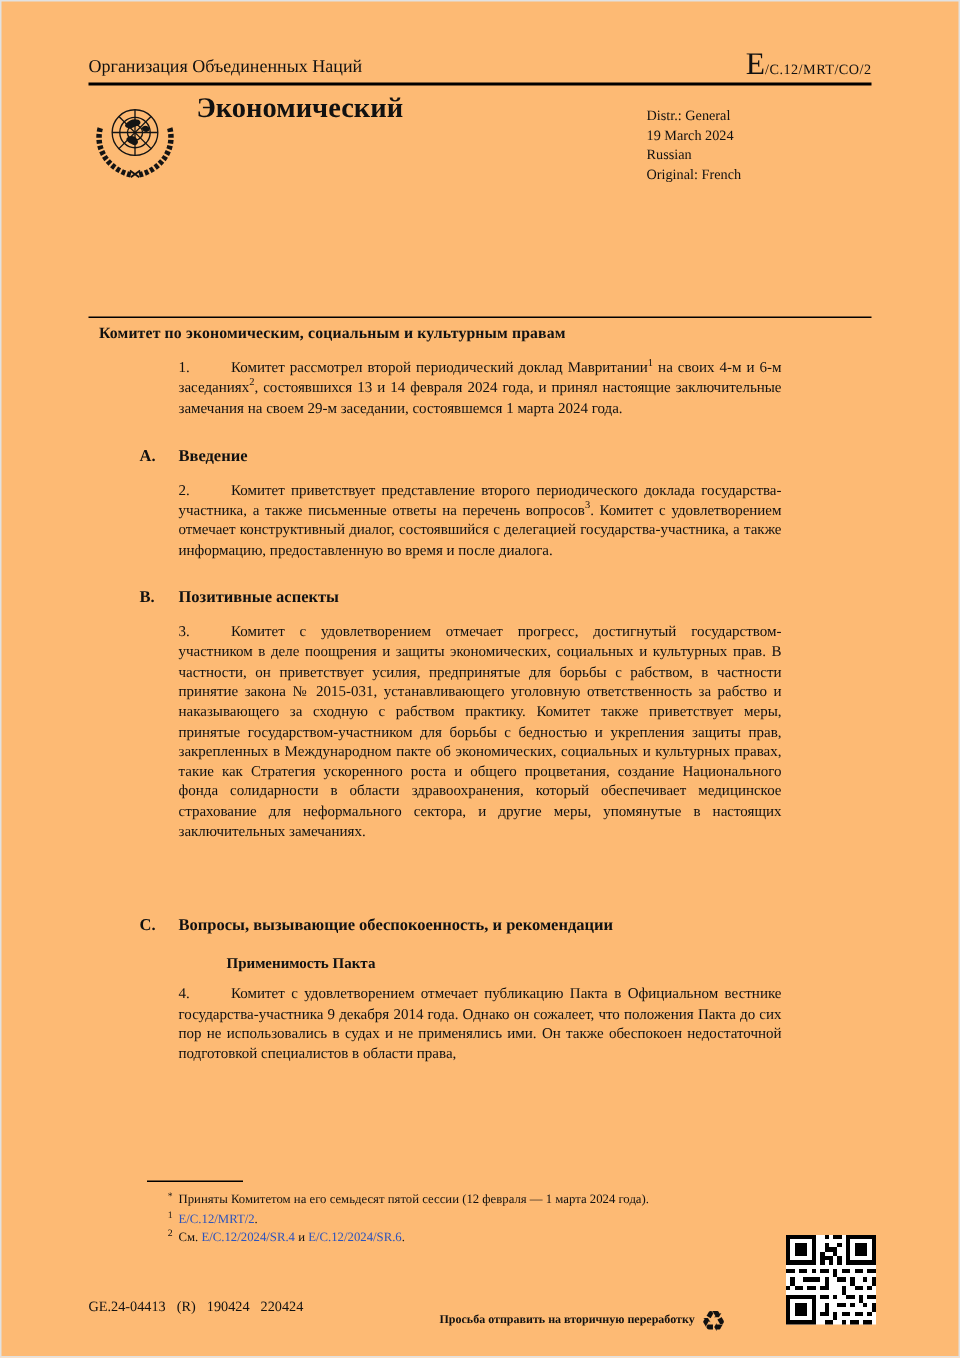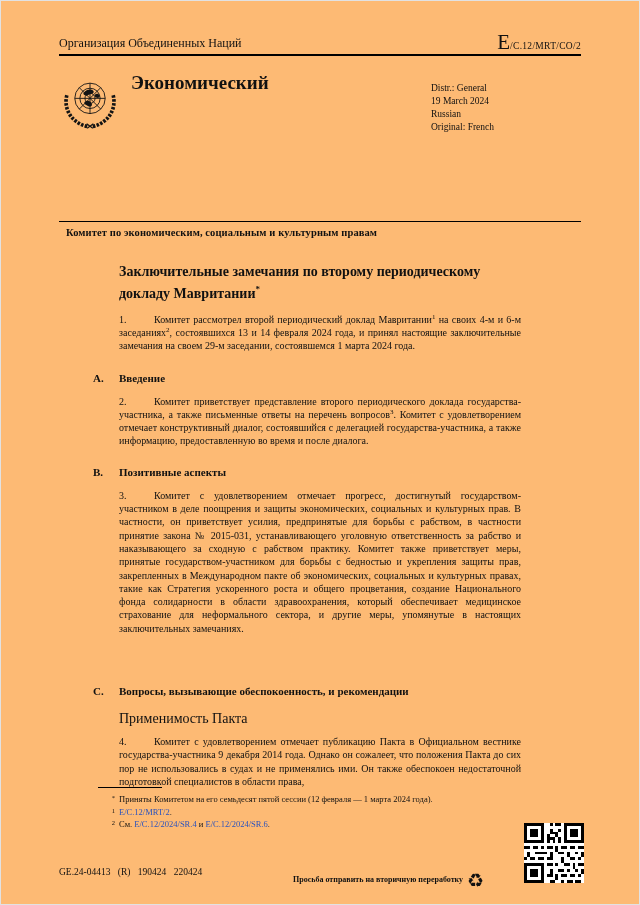--- a/index.html
+++ b/index.html
@@ -9,39 +9,39 @@
     font-family:"Liberation Serif", serif; color:#111;
     border:1px solid #e2e2e2; overflow:hidden;
   }
   
   .hdr-top { display:flex; justify-content:space-between; align-items:flex-end;
              margin:33px 58px 0 58px; }
   .org-name { font-size:12px; }
   .doc-symbol { font-size:9.5px; letter-spacing:.3px; white-space:nowrap; }
   .doc-symbol .big-e { font-size:21px; line-height:16px; letter-spacing:0; }
   .rule-thick { border-top:2.5px solid #000; margin:3px 58px 0 58px; }
-  .masthead { display:flex; margin:15px 58px 0 58px; }
+  .masthead { display:flex; margin:4px 58px 0 58px; }
   .emblem { width:62px; height:62px; flex:0 0 62px; margin-top:2px; }
   .council { margin-left:10px; font-size:19px; font-weight:bold; line-height:23px; width:280px; }
   .distr-block { margin-left:auto; width:150px; font-size:9.5px; line-height:13px; padding-top:11px; }
   .rule-thin { border-top:1.2px solid #000; margin:0 58px; }
   .committee { margin:5px 58px 0 65px; font-size:10.5px; font-weight:bold; letter-spacing:.1px; }
   
   .content { margin-left:118px; width:402px; }
   .doc-title { margin-top:25px; font-size:14px; font-weight:bold; line-height:17.5px; width:412px; }
   .doc-title sup { font-size:9px; }
   p.body { margin-top:11px; font-size:10px; line-height:13.3px; text-align:justify; }
   p.body .pnum { display:inline-block; width:35px; }
   p.body sup { font-size:7px; line-height:0; }
   .sec-head { display:flex; font-weight:bold; font-size:11px; }
   .sec-head .letter { width:26px; margin-left:-26px; }
   .mt-a { margin-top:19px; }
   .mt-b { margin-top:18px; }
   .mt-c { margin-top:50px; }
-  .sub-head { margin-top:14px; font-size:14px; font-weight:normal; }
+  .sub-head { margin-top:14px; font-size:10px; font-weight:bold;margin-left:32px; }
   p.tight { margin-top:8px; }
   
   .footnotes { position:absolute; left:97px; top:786px; width:430px; font-size:8.5px; line-height:12.6px; }
   .fn-rule { width:64px; border-top:1px solid #000; margin-bottom:5px; }
   .fn { display:flex; }
   .fn .mk { width:17px; text-align:right; margin-right:4px; font-size:6.5px; position:relative; top:-1px; }
   .fn a { color:#2a52be; text-decoration:none; }
   
   .ge-line { position:absolute; left:58px; top:866px; font-size:9.5px; word-spacing:5px; }
   .recycle-line { position:absolute; top:868px; left:292px; font-size:8px; font-weight:bold; white-space:nowrap; }
@@ -91,21 +91,20 @@
       <div>Original: French</div>
     </div>
   </div>
 
   <div style="height:86px"></div>
   <div class="rule-thin"></div>
   <div class="committee">Комитет по экономическим, социальным и культурным правам</div>
 
   <div class="content">
 
-    <div class="doc-title"><span>Заключительные замечания по второму периодическому докладу Мавритании</span><sup>*</sup></div>
 
     <p class="body"><span class="pnum">1.</span><span>Комитет рассмотрел второй периодический доклад Мавритании</span><sup>1</sup><span> на своих 4-м и 6-м заседаниях</span><sup>2</sup><span>, состоявшихся 13 и 14 февраля 2024 года, и принял настоящие заключительные замечания на своем 29-м заседании, состоявшемся 1 марта 2024 года.</span></p>
 
     <div class="sec-head mt-a">
       <span class="letter">A.</span>
       <span>Введение</span>
     </div>
 
     <p class="body"><span class="pnum">2.</span><span>Комитет приветствует представление второго периодического доклада государства-участника, а также письменные ответы на перечень вопросов</span><sup>3</sup><span>. Комитет с удовлетворением отмечает конструктивный диалог, состоявшийся с делегацией государства-участника, а также информацию, предоставленную во время и после диалога.</span></p>
 

